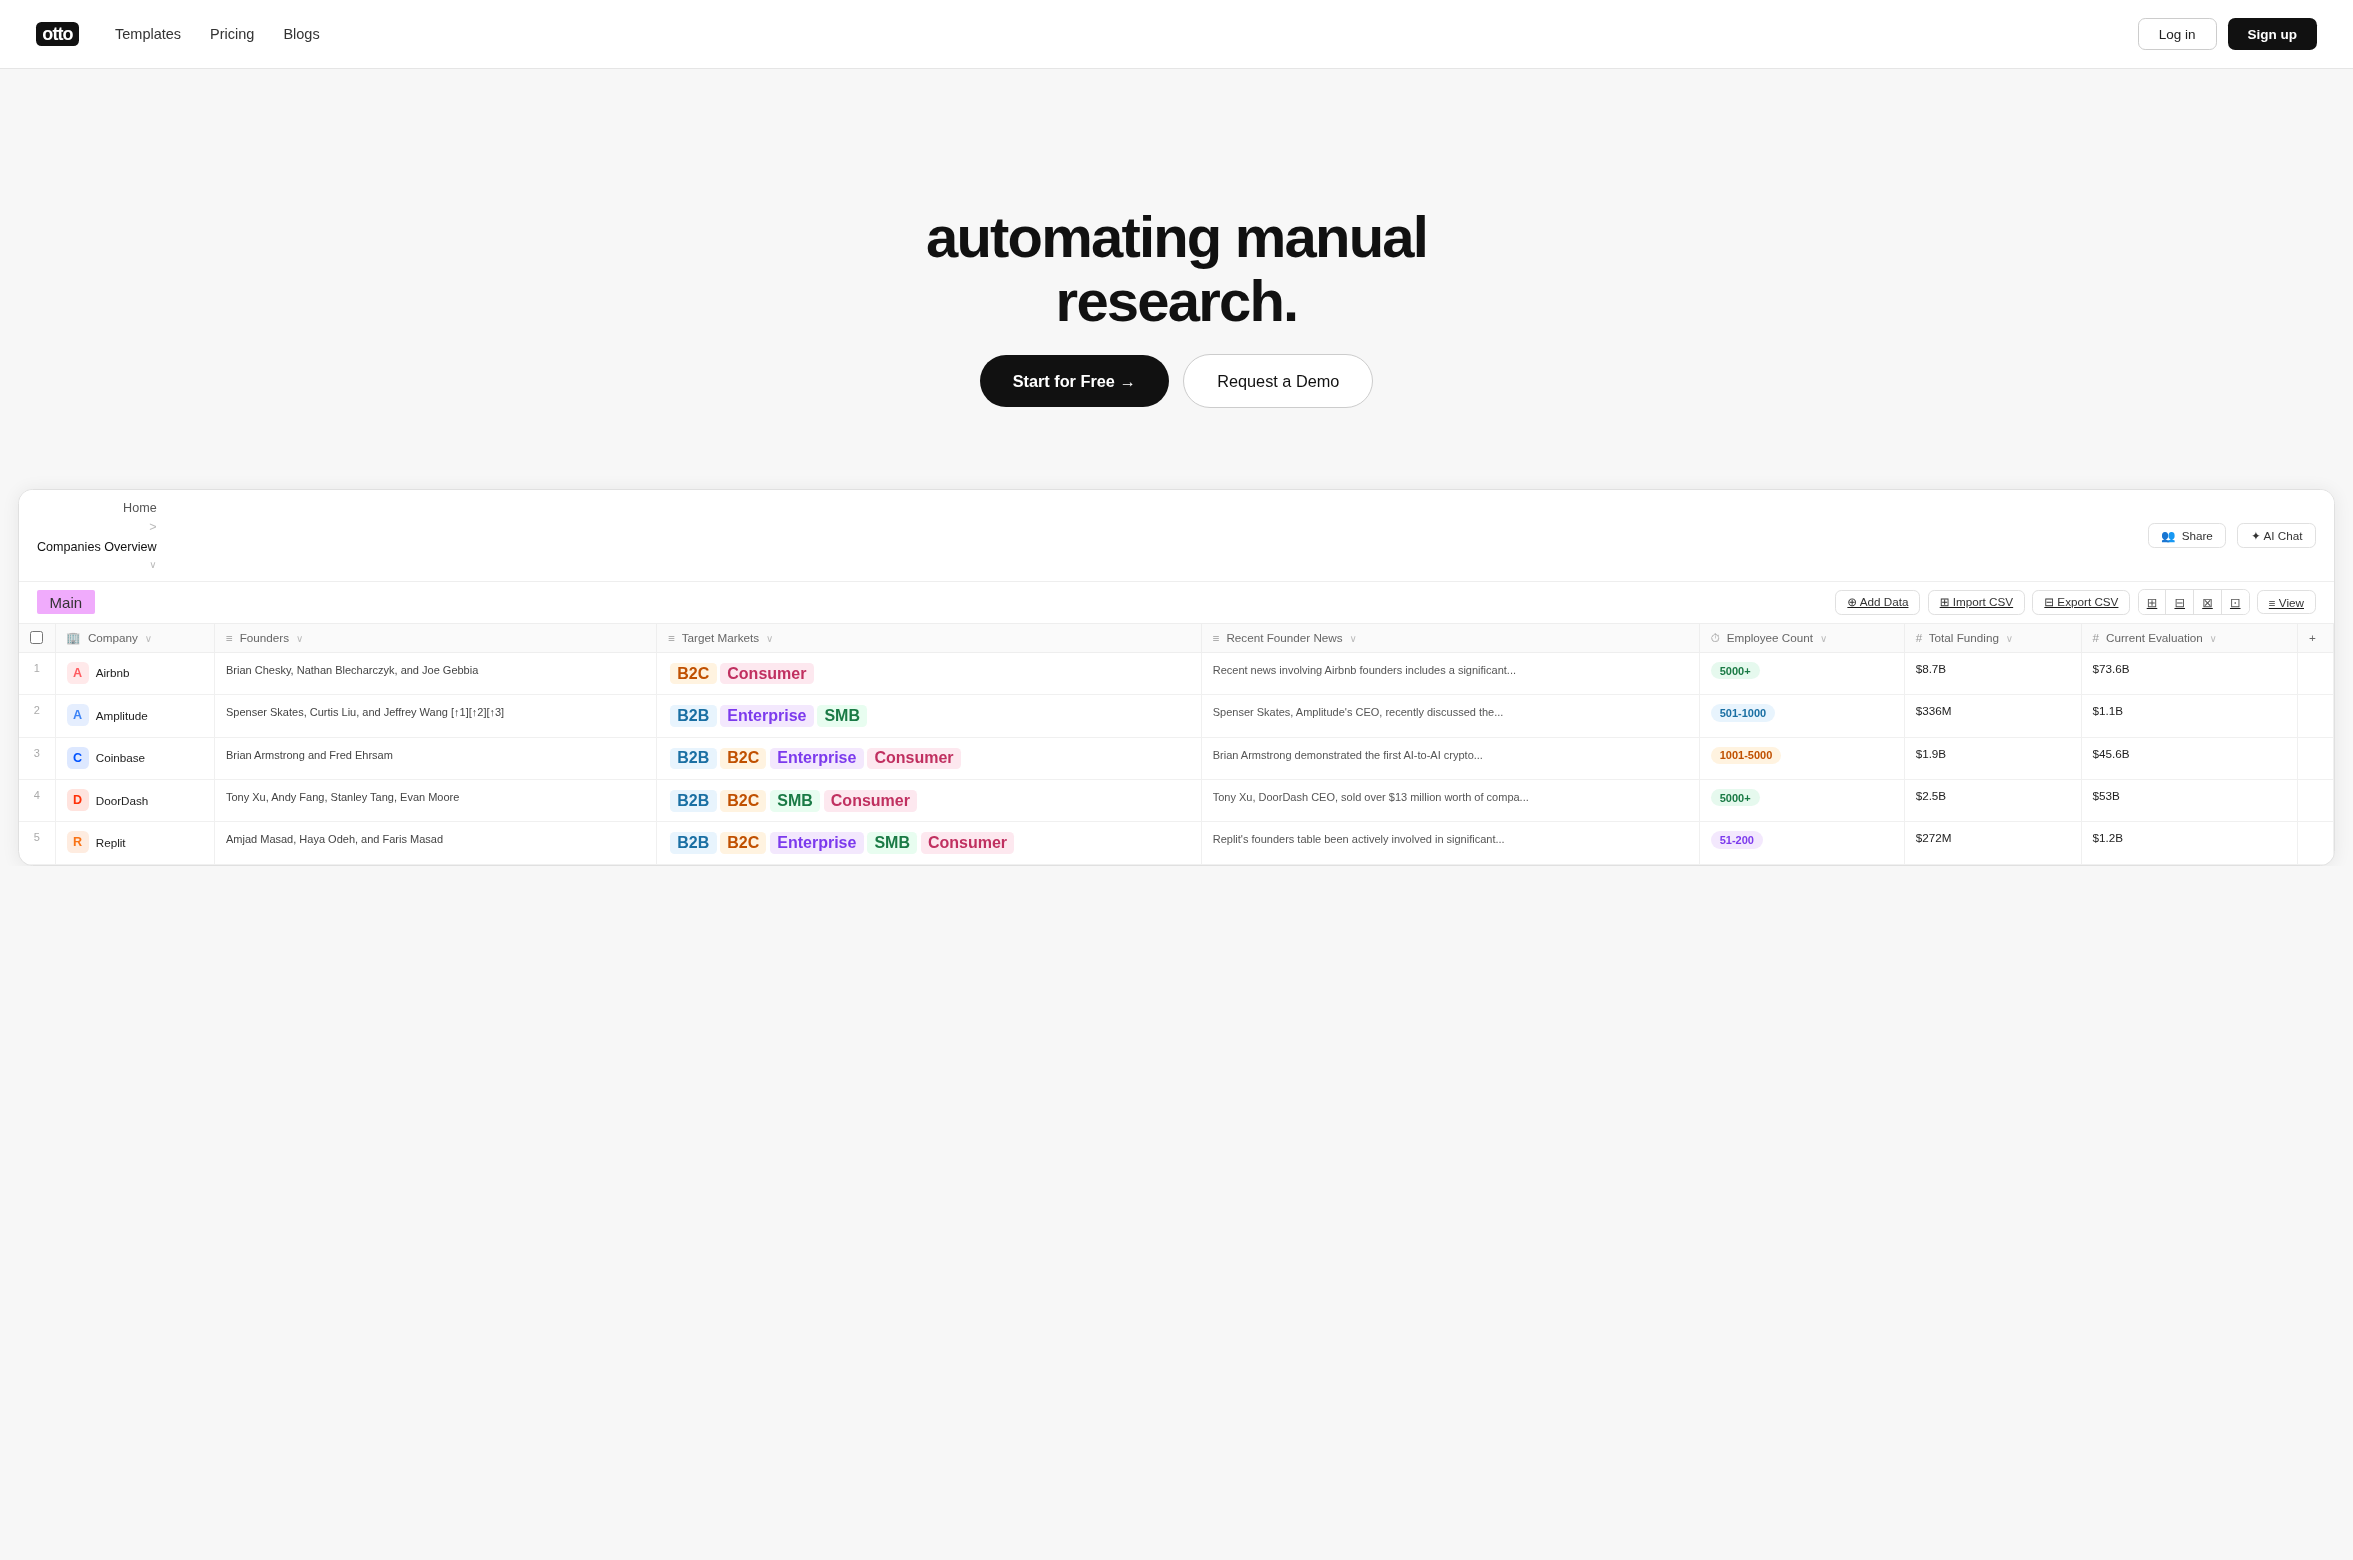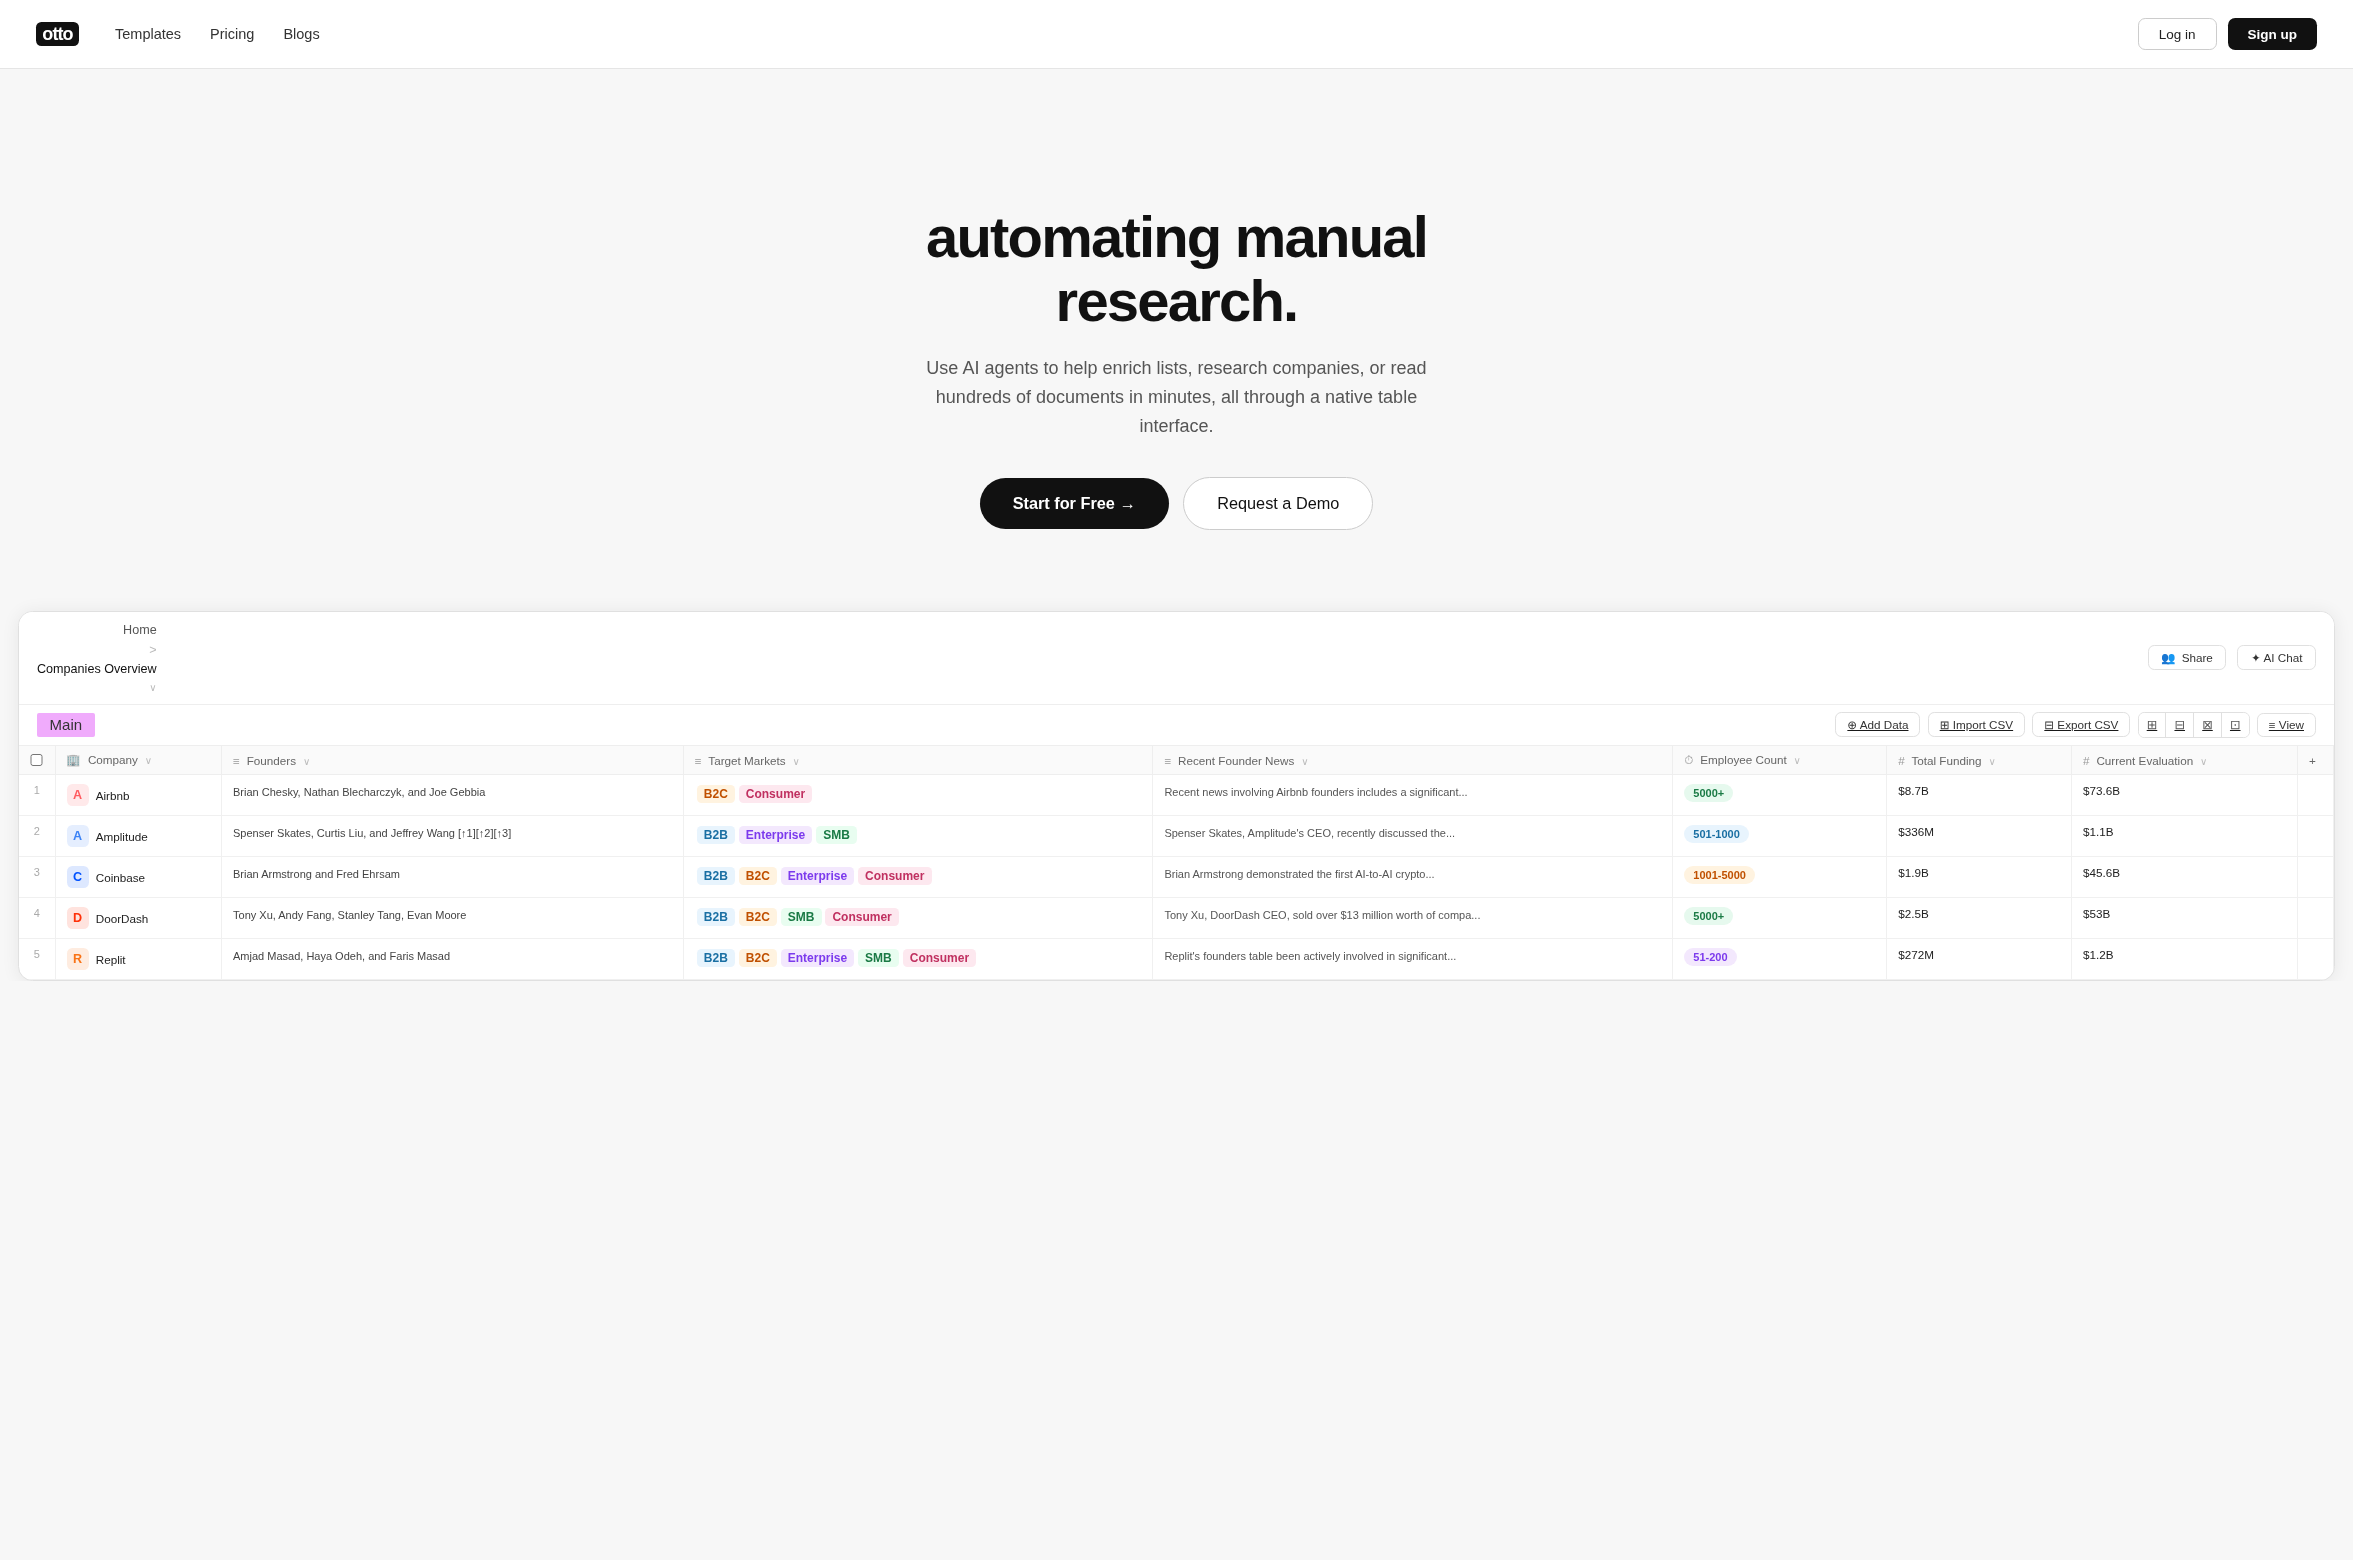--- a/index.html
+++ b/index.html
@@ -275,21 +275,21 @@
       align-items: center;
       justify-content: center;
       font-size: 12.6px;
       font-weight: 700;
       flex-shrink: 0;
     }
     .tag {
       display: inline-block;
       padding: 1.8px 7.2px;
       border-radius: 4.5px;
-      font-size: 12px;
+      font-size: 16px;
       font-weight: 600;
       margin: 0.9px 1.8px;
     }
     .tag-b2b { background: #e8f4fd; color: #1a6fa3; }
     .tag-b2c { background: #fff3e0; color: #c05000; }
     .tag-enterprise { background: #f3e8fd; color: #7c3aed; }
     .tag-smb { background: #e8fdf0; color: #1a7a45; }
     .tag-consumer { background: #fde8ef; color: #c03060; }
     .employee-badge {
       display: inline-block;
@@ -329,21 +329,20 @@
     <button class="btn-login">Log in</button>
     <button class="btn-signup">Sign up</button>
   </div>
 </nav>
 
 <section class="hero">
   <h1>
     <br>
     <span>automating manual research.</span>
   </h1>
-  <p>Use AI agents to help enrich lists, research companies, or read hundreds of documents in minutes, all through a native table interface.</p>
   <div class="hero-buttons">
     <button class="btn-start">Start for Free →</button>
     <button class="btn-demo">Request a Demo</button>
   </div>
 </section>
 
 <div class="table-section">
 
   <div class="breadcrumb-bar">
     <div class="breadcrumb">

